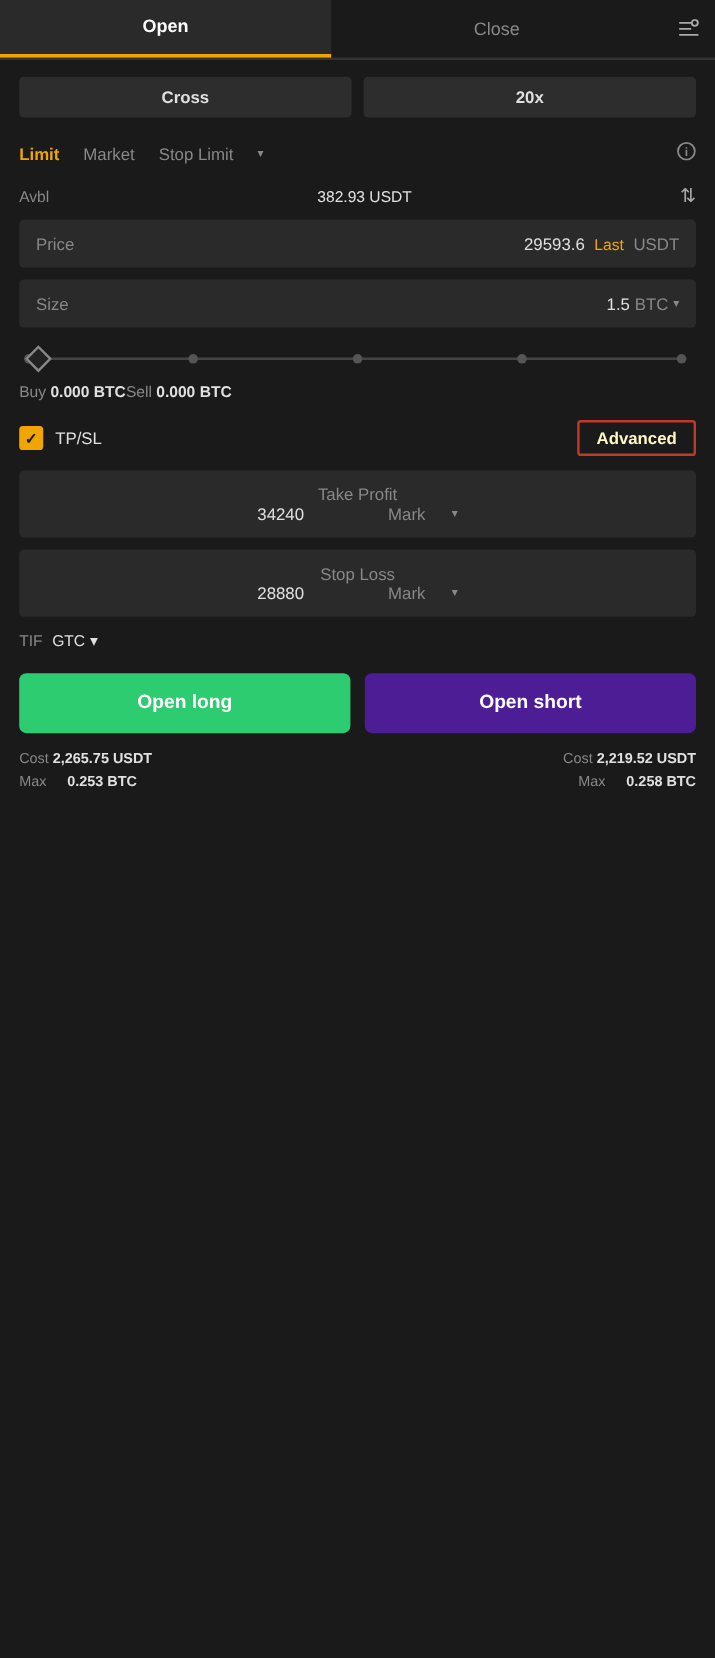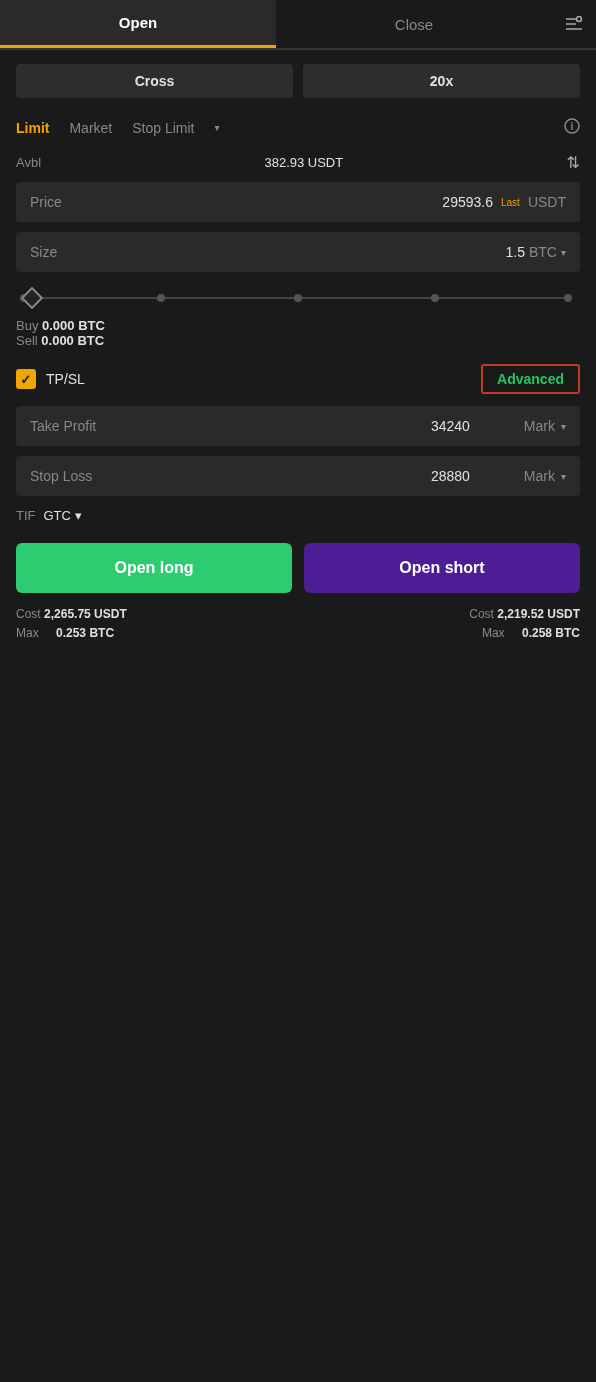--- a/index.html
+++ b/index.html
@@ -135,21 +135,21 @@
       display: flex;
       align-items: center;
       gap: 8px;
     }
     .input-value {
       color: #e0e0e0;
       font-size: 14px;
     }
     .input-tag {
       color: #f0a500;
-      font-size: 10px;
+      font-size: 13px;
     }
     .input-unit {
       color: #888;
       font-size: 14px;
     }
     .size-unit-group {
       display: flex;
       align-items: center;
       gap: 4px;
     }
@@ -161,21 +161,20 @@
       padding: 0 4px;
     }
 
     
     .buy-sell-row {
       display: flex;
       justify-content: flex-start;
       margin-bottom: 16px;
       font-size: 13px;
       color: #888;
-      flex-direction: column;
     }
     .buy-sell-row span strong {
       color: #e0e0e0;
     }
 
     
     .tpsl-row {
       display: flex;
       align-items: center;
       justify-content: space-between;
@@ -203,41 +202,42 @@
     }
     .tpsl-label {
       color: #e0e0e0;
       font-size: 14px;
       font-weight: 500;
     }
     .advanced-btn {
       border: 2px solid #c0392b;
       border-radius: 3px;
       padding: 5px 14px;
-      color: #22c55e;
+      color: #fef9c3;
       font-size: 14px;
       font-weight: 600;
       background: transparent;
       cursor: pointer;
     }
 
     
     .tp-field, .sl-field {
       background: #2a2a2a;
       border-radius: 4px;
       padding: 12px 14px;
       margin-bottom: 10px;
       display: flex;
       align-items: center;
       justify-content: space-between;
+      flex-direction: column;
     }
     .mark-group {
       display: flex;
       align-items: center;
-      gap: 6px;
+      gap: 22px;
     }
     .mark-label {
       color: #888;
       font-size: 14px;
       margin-left: 48px;
     }
 
     
     .tif-row {
       display: flex;

